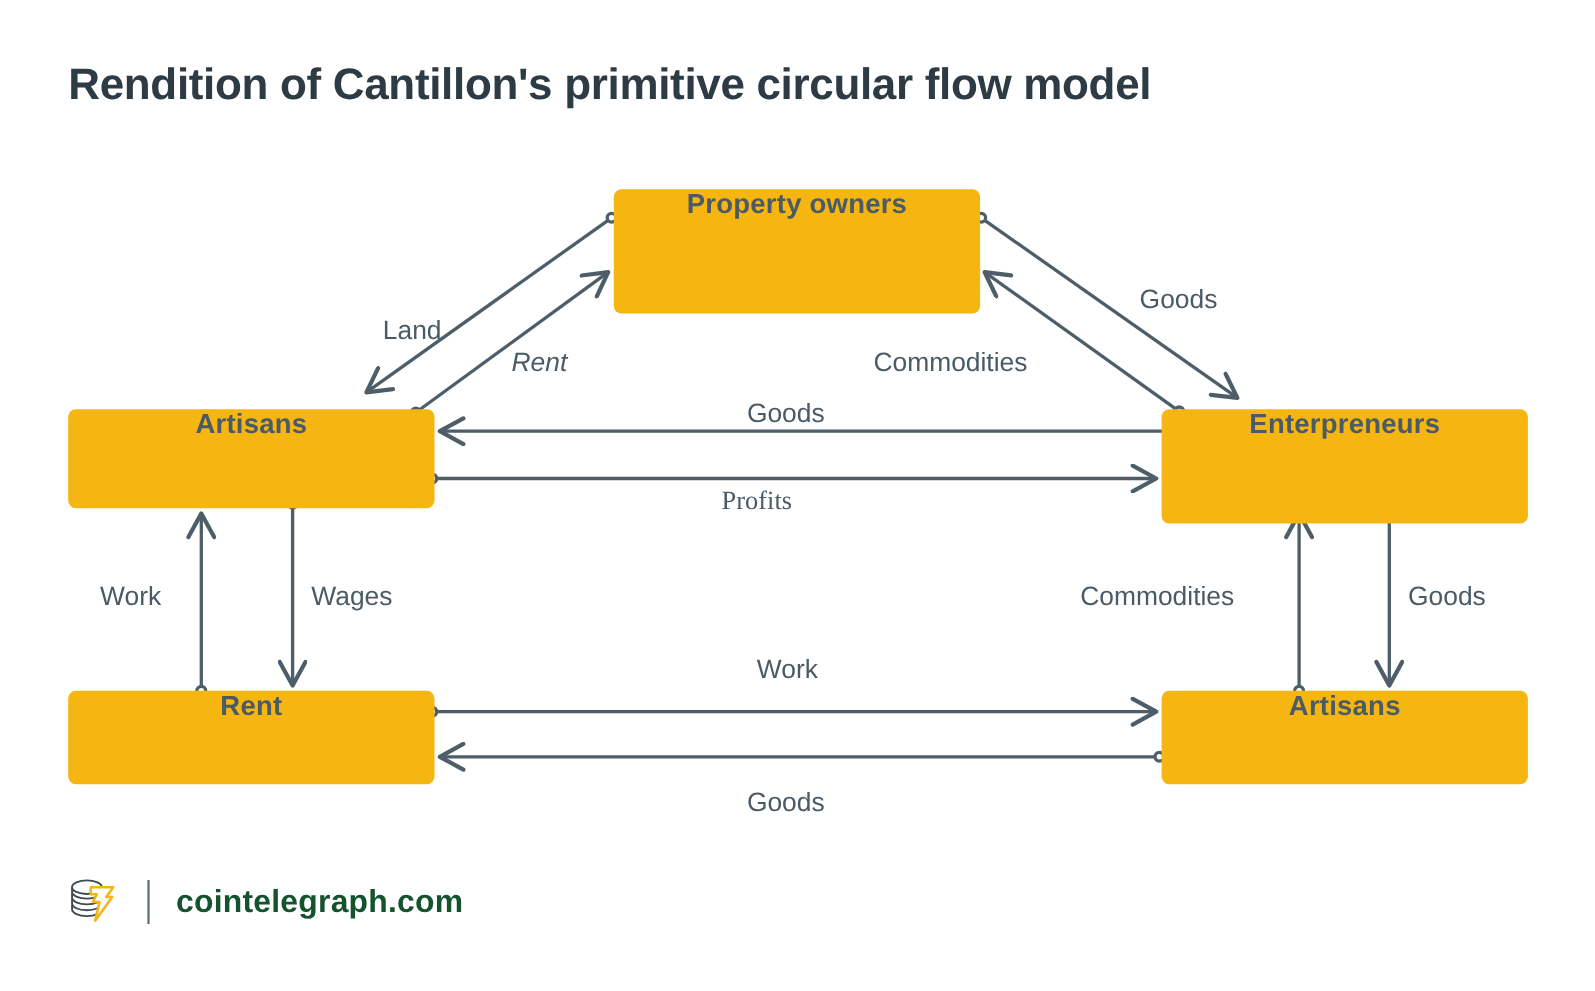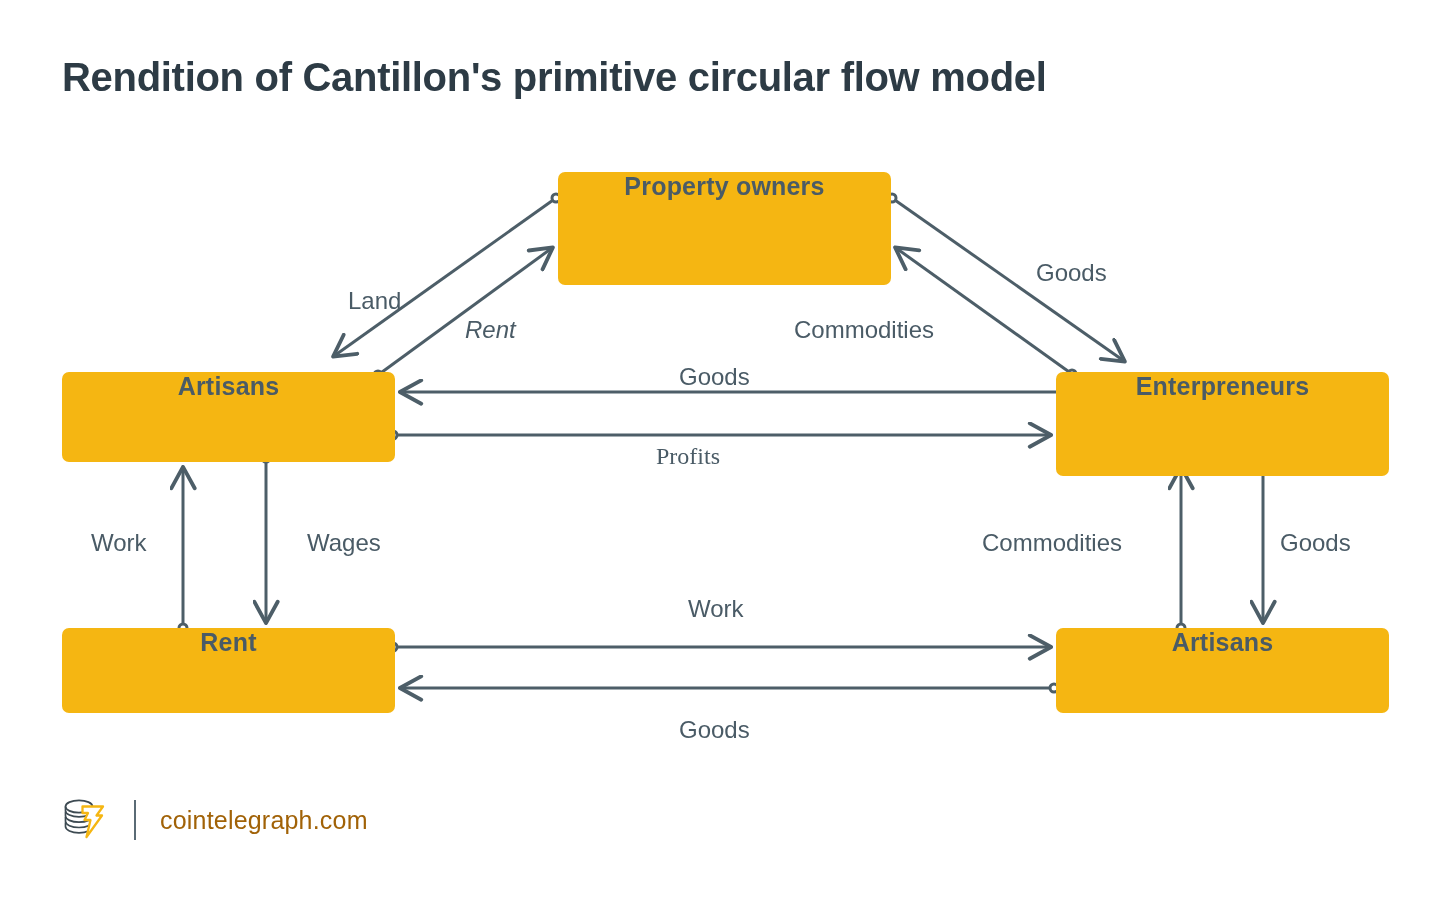--- a/index.html
+++ b/index.html
@@ -69,23 +69,24 @@
     align-items: center;
     height: 54px;
   }
   #footer-divider {
     width: 2px;
     height: 40px;
     background: #5a6b75;
     margin: 0 24px 0 26px;
   }
   #footer-text {
-    font-size: 25px;
-    color: #a16207;
+    font-size: 29px;
+    color: #14532d;
     letter-spacing: 0.2px;
+    font-weight: bold;
   }
 </style>
 </head>
 <body>
 
 <div id="page-title">Rendition of Cantillon's primitive circular flow model</div>
 
 <svg id="diagram" viewBox="0 0 1450 901" xmlns="http://www.w3.org/2000/svg">
   <defs>
     <marker id="arrow" viewBox="0 0 12 12" refX="10.5" refY="6" markerWidth="9" markerHeight="9" orient="auto-start-reverse" markerUnits="strokeWidth">
@@ -177,21 +178,21 @@
   <span class="node-label">Artisans</span>
 </div>
 
 <div class="edge-label" style="left:348px; top:259px;margin-top:28px;">Land</div>
 <div class="edge-label" style="left:465px; top:316px;font-style:italic;">Rent</div>
 <div class="edge-label" style="left:1036px; top:259px;">Goods</div>
 <div class="edge-label" style="left:794px; top:316px;">Commodities</div>
 <div class="edge-label" style="left:679px; top:363px;">Goods</div>
 <div class="edge-label" style="left:656px; top:443px;font-family:Liberation Serif, serif;">Profits</div>
 <div class="edge-label" style="left:91px; top:529px;">Work</div>
-<div class="edge-label" style="left:283px; top:529px;margin-left:24px;">Wages</div>
+<div class="edge-label" style="left:283px; top:529px;">Wages</div>
 <div class="edge-label" style="left:982px; top:529px;">Commodities</div>
 <div class="edge-label" style="left:1280px; top:529px;">Goods</div>
 <div class="edge-label" style="left:688px; top:595px;">Work</div>
 <div class="edge-label" style="left:679px; top:716px;">Goods</div>
 
 <div id="footer">
   <span style="display:block;">
     <svg width="46" height="44" viewBox="0 0 46 44" xmlns="http://www.w3.org/2000/svg">
       <g fill="none" stroke="#3d4a52" stroke-width="1.7">
         <ellipse cx="17" cy="10.5" rx="13.5" ry="6.2"></ellipse>

